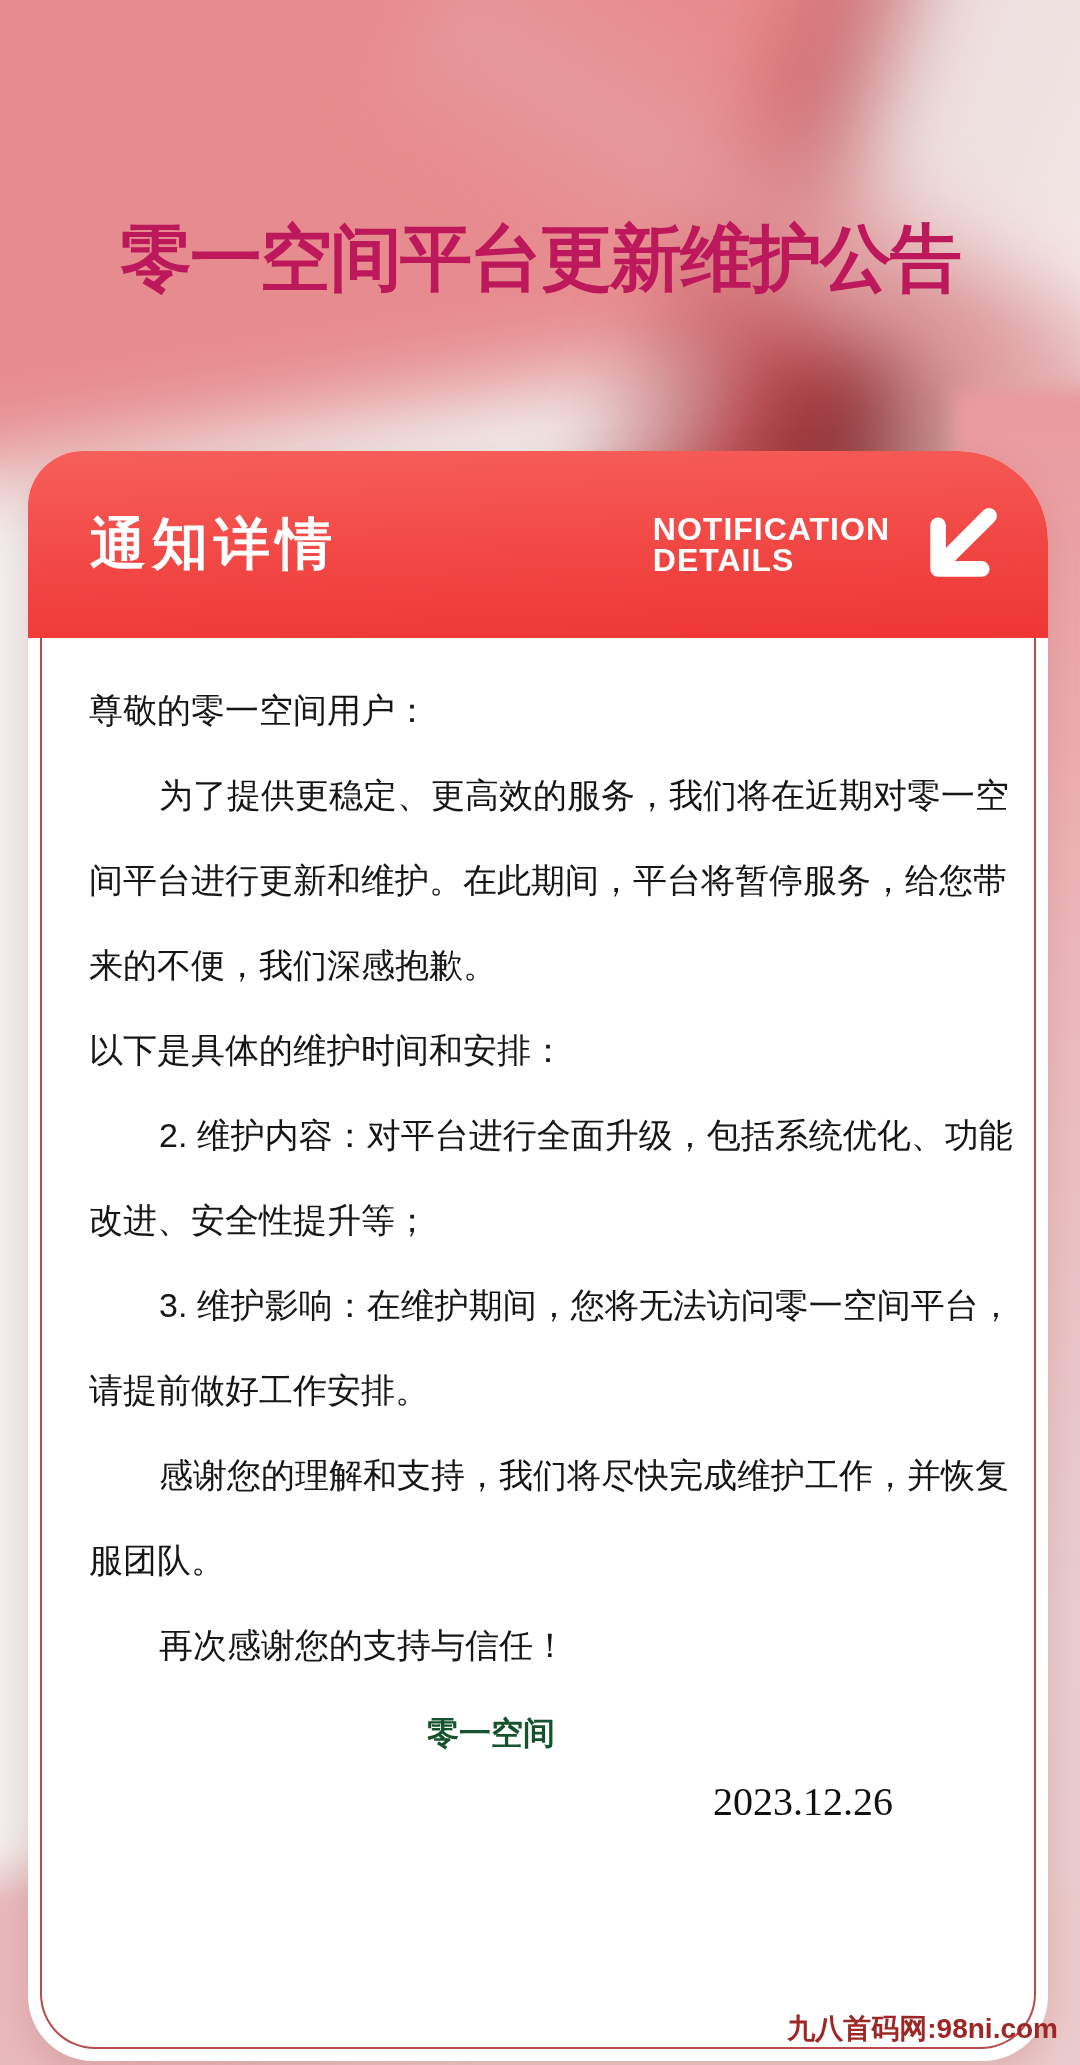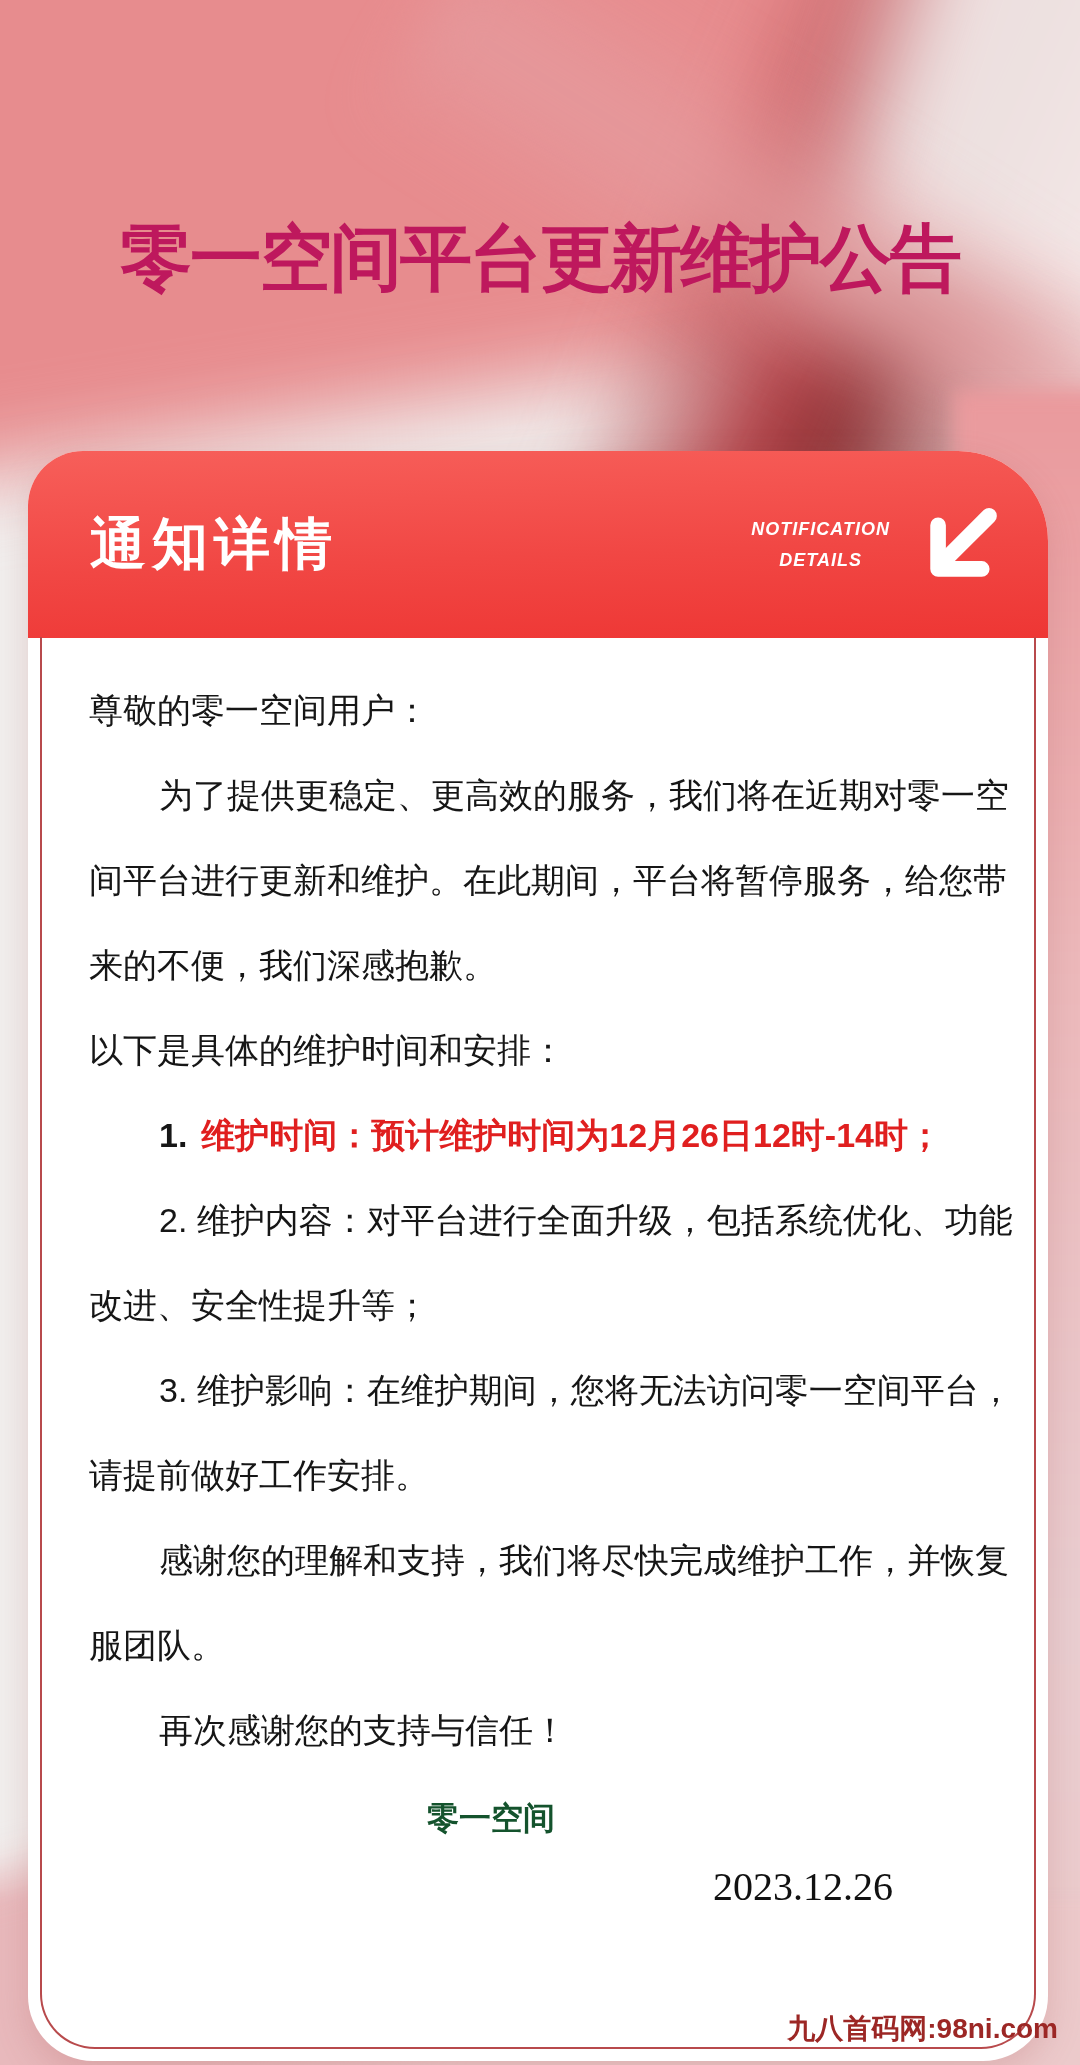--- a/index.html
+++ b/index.html
@@ -31,22 +31,22 @@
   .poster-title{position:absolute;top:165px;left:0;width:100%;text-align:center;
     font-size:72px;line-height:90px;font-weight:900;color:#be185d;letter-spacing:-2px;}
   
   .card{position:absolute;left:28px;top:410px;width:1020px;height:1610px;background:#ffffff;
     border-radius:55px 90px 65px 65px;box-shadow:0 12px 34px rgba(170,80,80,.22);margin-top:41px;}
   .card-header{position:absolute;left:0;top:0;width:100%;height:187px;
     border-radius:55px 90px 0 0;
     background:linear-gradient(178deg,#f75f5a 0%,#f14744 55%,#ee3634 100%);
     display:flex;align-items:center;padding:0 34px 0 62px;box-sizing:border-box;}
   .card-header-cn{flex:1;font-size:56px;font-weight:700;color:#ffffff;letter-spacing:6px;}
-  .card-header-en{text-align:center;color:#ffffff;font-weight:700;font-size:18px;
-    line-height:31px;letter-spacing:1px;margin-right:20px;font-style:italic;}
+  .card-header-en{text-align:left;color:#ffffff;font-weight:700;font-size:32px;
+    line-height:31px;letter-spacing:1px;margin-right:20px;}
   .arrow-wrap{width:104px;height:104px;flex:0 0 auto;}
   .card-inner-border{position:absolute;left:12px;right:12px;top:186px;bottom:12px;
     border:2px solid #b84a4c;border-top:none;border-radius:0 0 55px 55px;pointer-events:none;}
   
   .card-body{position:absolute;left:11px;top:187px;width:100%;box-sizing:border-box;
     padding:30px 44px 0 50px;font-size:34px;line-height:85px;color:#161616;font-weight:500;}
   .line{white-space:nowrap;}
   .indent{padding-left:70px;}
   .hl{color:#e01f1f;font-weight:800;}
   .num{color:#161616;font-weight:600;margin-right:14px;}
@@ -90,21 +90,20 @@
   </div>
 
   <div class="card-inner-border"></div>
 
   <div class="card-body">
     <div class="line">尊敬的零一空间用户：</div>
     <div class="line indent">为了提供更稳定、更高效的服务，我们将在近期对零一空</div>
     <div class="line">间平台进行更新和维护。在此期间，平台将暂停服务，给您带</div>
     <div class="line">来的不便，我们深感抱歉。</div>
     <div class="line">以下是具体的维护时间和安排：</div>
-    <div class="line indent"><span class="num">1.</span><span class="hl">维护时间：预计维护时间为12月26日12时-14时；</span></div>
     <div class="line indent">2. 维护内容：对平台进行全面升级，包括系统优化、功能</div>
     <div class="line">改进、安全性提升等；</div>
     <div class="line indent">3. 维护影响：在维护期间，您将无法访问零一空间平台，</div>
     <div class="line">请提前做好工作安排。</div>
     <div class="line indent">感谢您的理解和支持，我们将尽快完成维护工作，并恢复</div>
     <div class="line">服团队。</div>
     <div class="line indent">再次感谢您的支持与信任！</div>
 
     <div class="signature">
       <div class="sig-name">零一空间</div>

